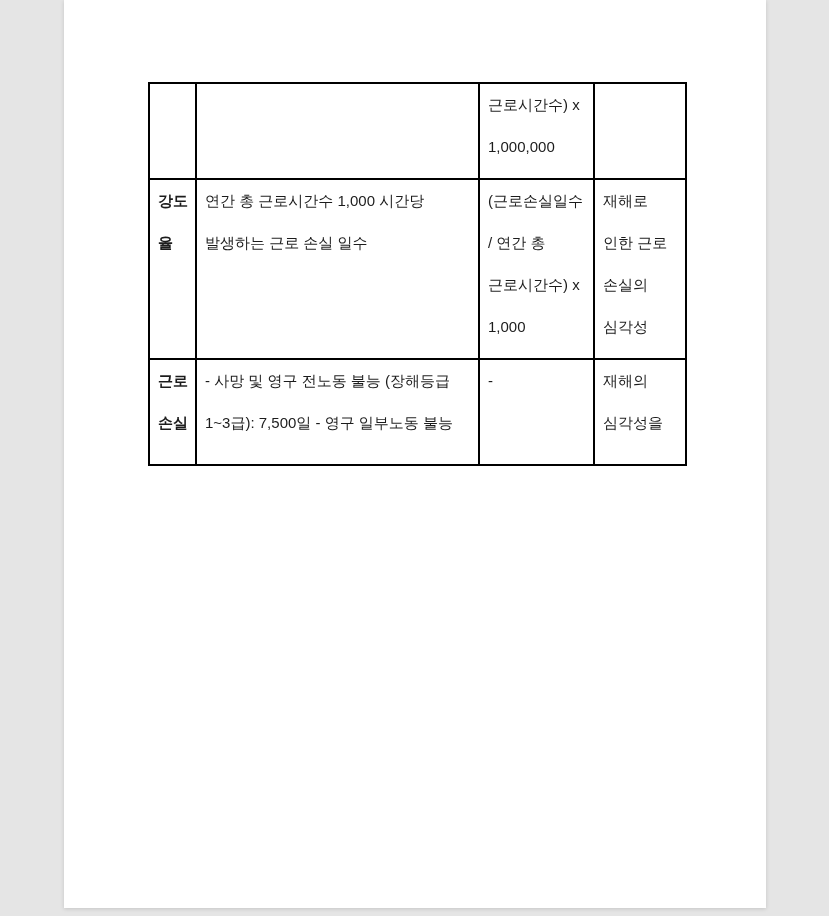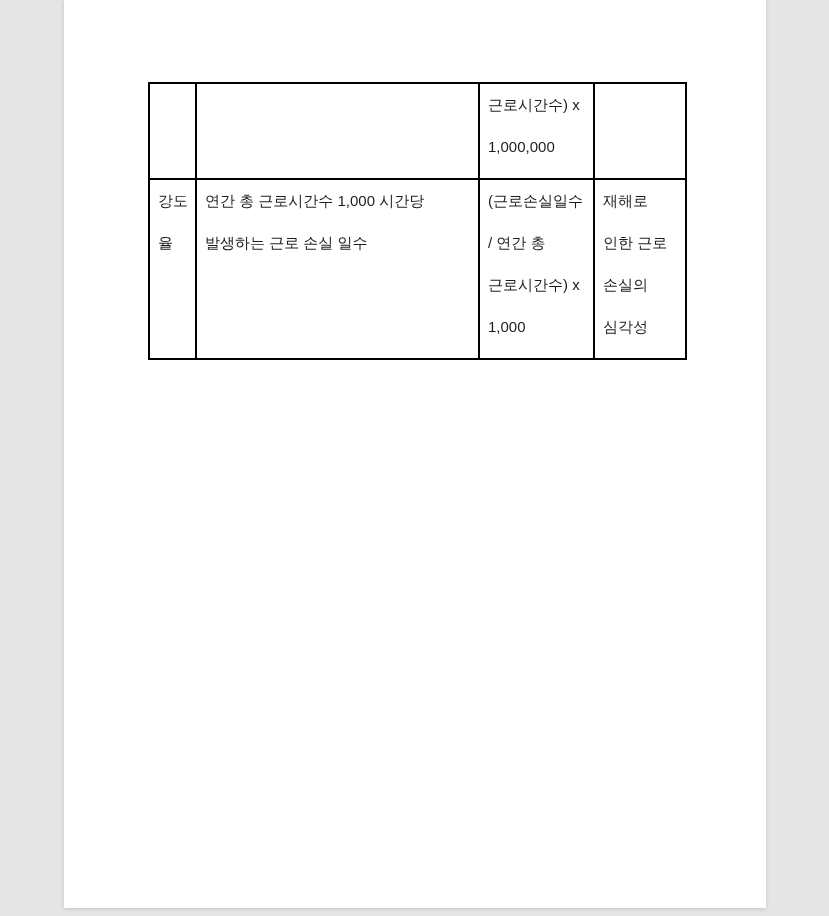--- a/index.html
+++ b/index.html
@@ -38,21 +38,21 @@
     border: 2px solid #000000;
     vertical-align: top;
     font-size: 15px;
     line-height: 42px;
     color: #1c1c1c;
     white-space: pre-line;
     overflow: hidden;
     padding: 0 4px 0 8px;
   }
   td.col-label {
-    font-weight: normal;
+    font-weight: bold;
     padding-left: 4px;
     padding-right: 2px;
   }
   td.col-formula {
     color: var(--formula-green, #2e9e4c);
     padding-left: 5px;
   }
   td.col-meaning {
     padding-left: 6px;
     border-radius: 16px;
@@ -85,16 +85,25 @@
 발생하는 근로 손실 일수</td>
           <td class="col-formula">(근로손실일수
 / 연간 총
 근로시간수) x
 1,000</td>
           <td class="col-meaning">재해로
 인한 근로
 손실의
 심각성</td>
         </tr>
+        <tr style="height:106px">
+          <td class="col-label">근로
+손실</td>
+          <td class="col-desc">- 사망 및 영구 전노동 불능 (장해등급
+1~3급): 7,500일 - 영구 일부노동 불능</td>
+          <td class="col-formula">-</td>
+          <td class="col-meaning">재해의
+심각성을</td>
+        </tr>
       </tbody>
     </table>
   </div>
 </div>
 
 </body></html>

